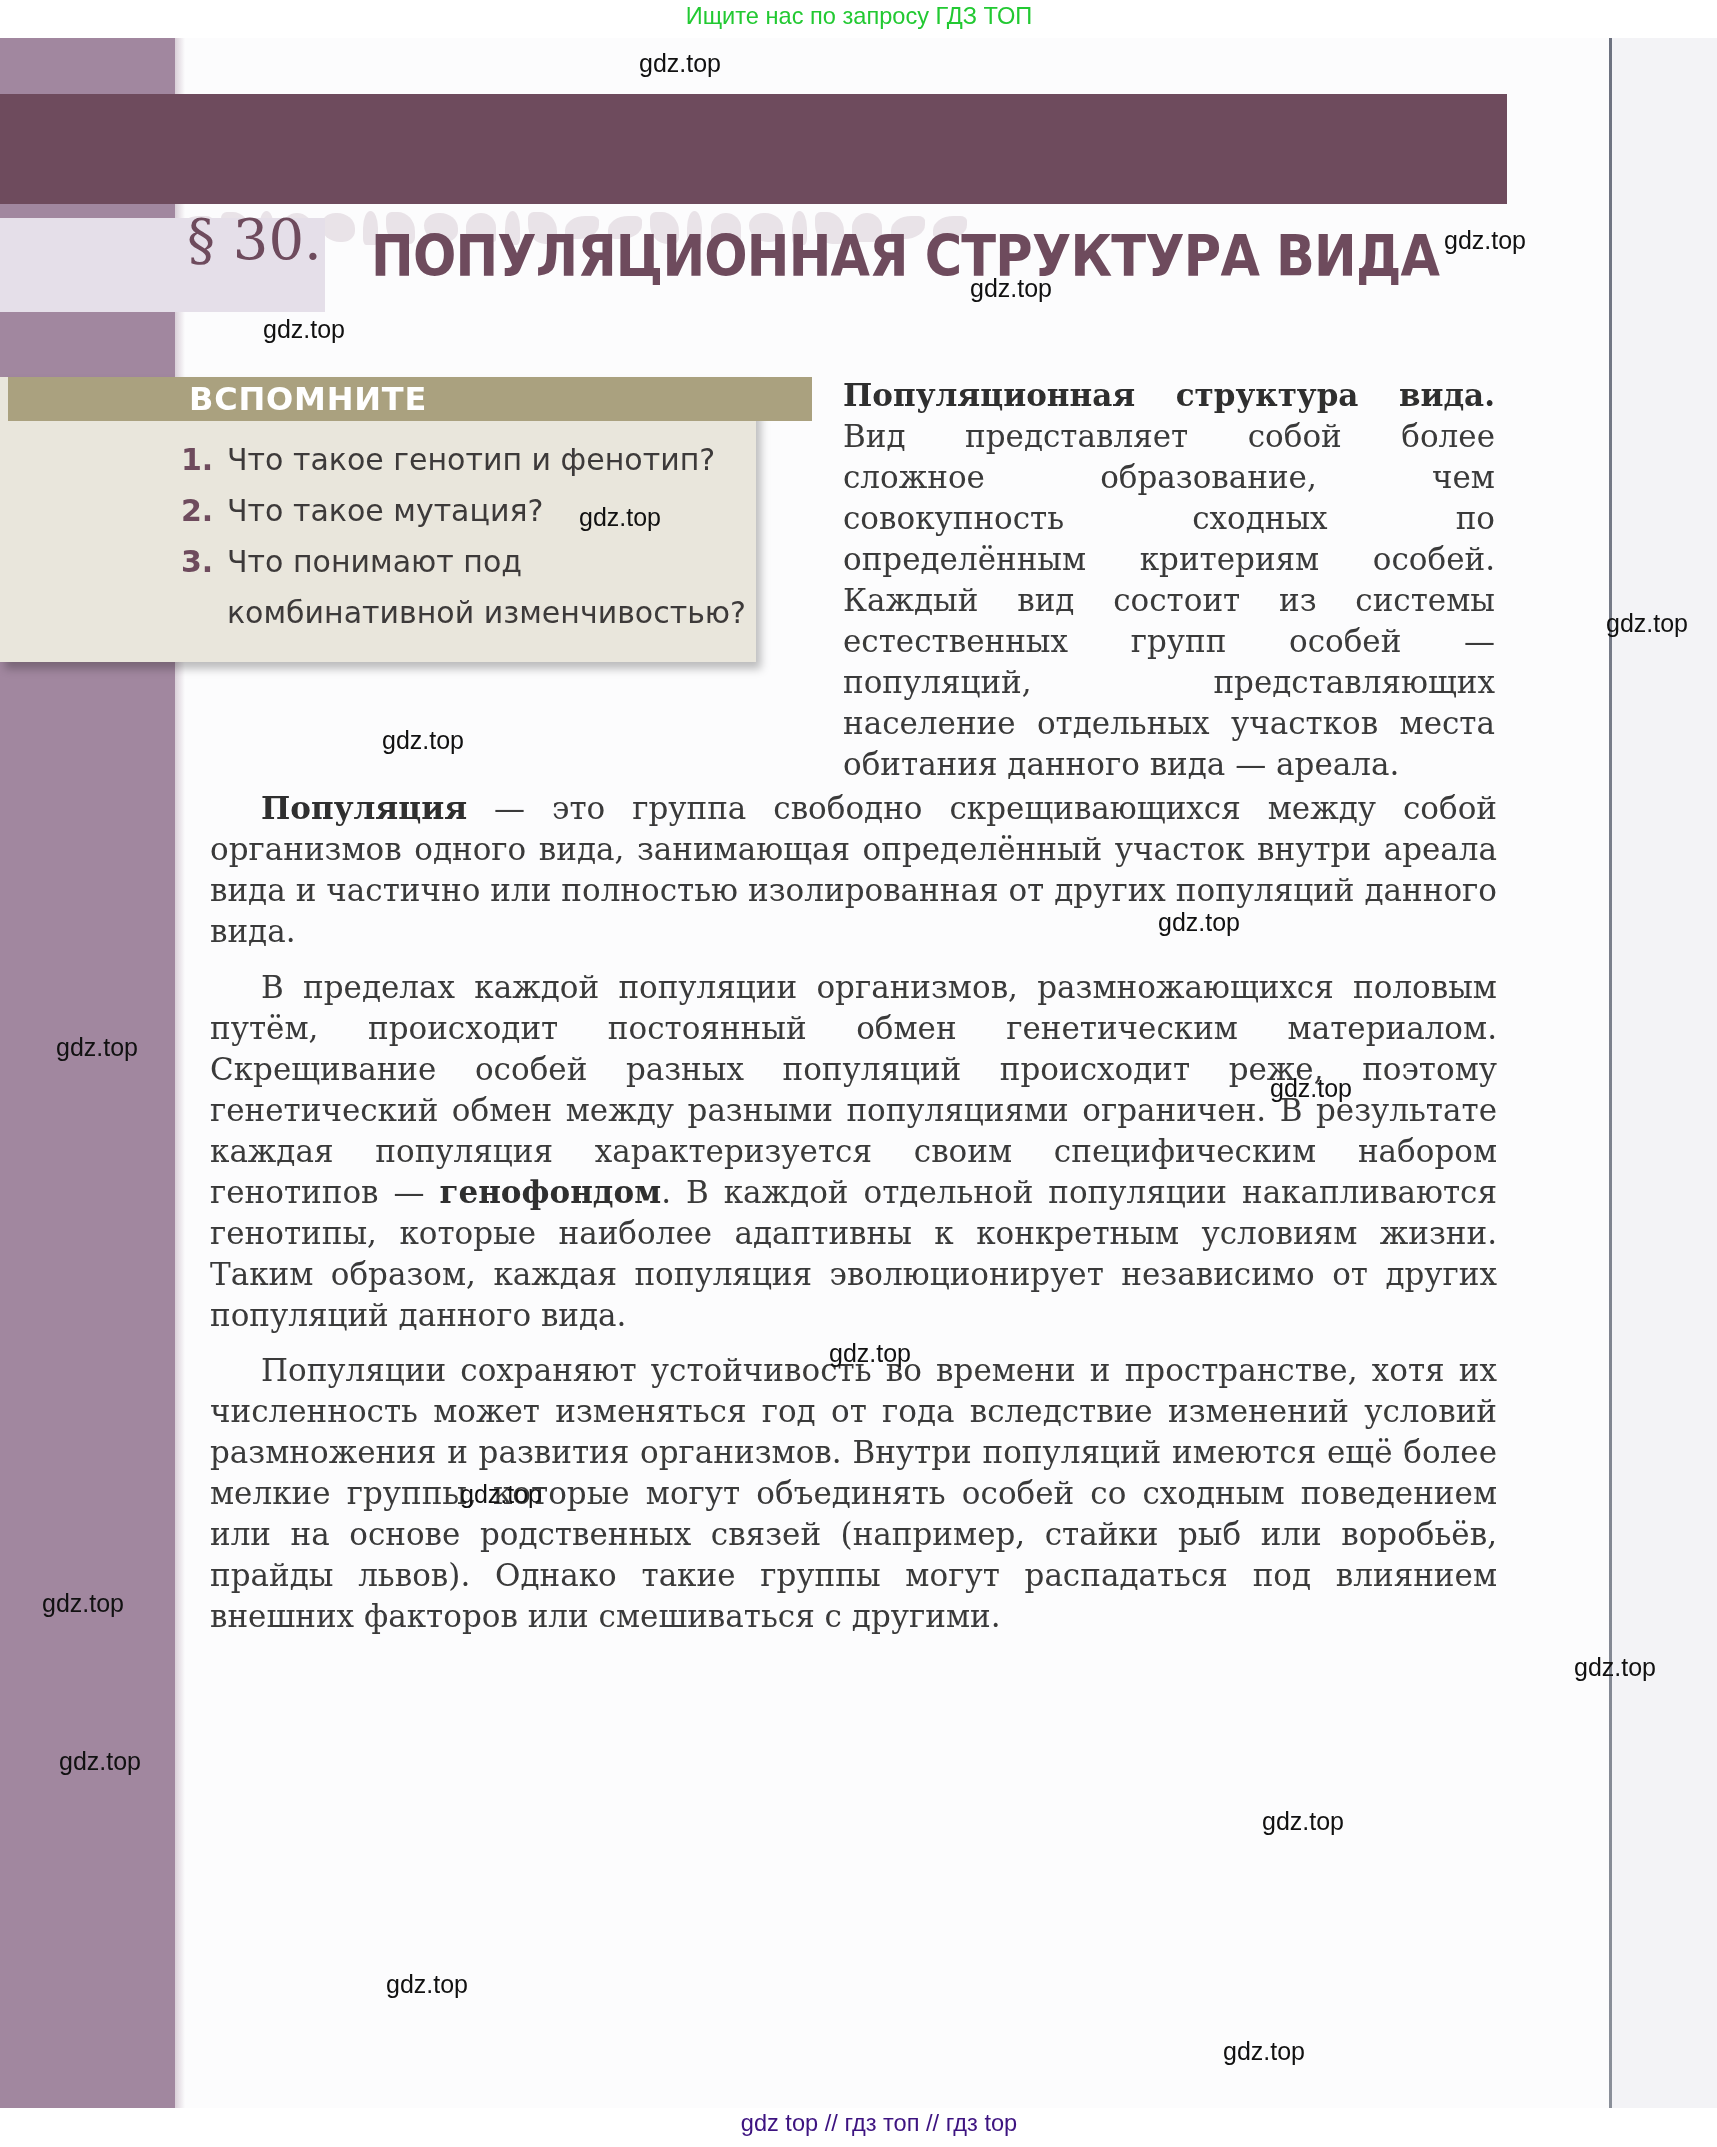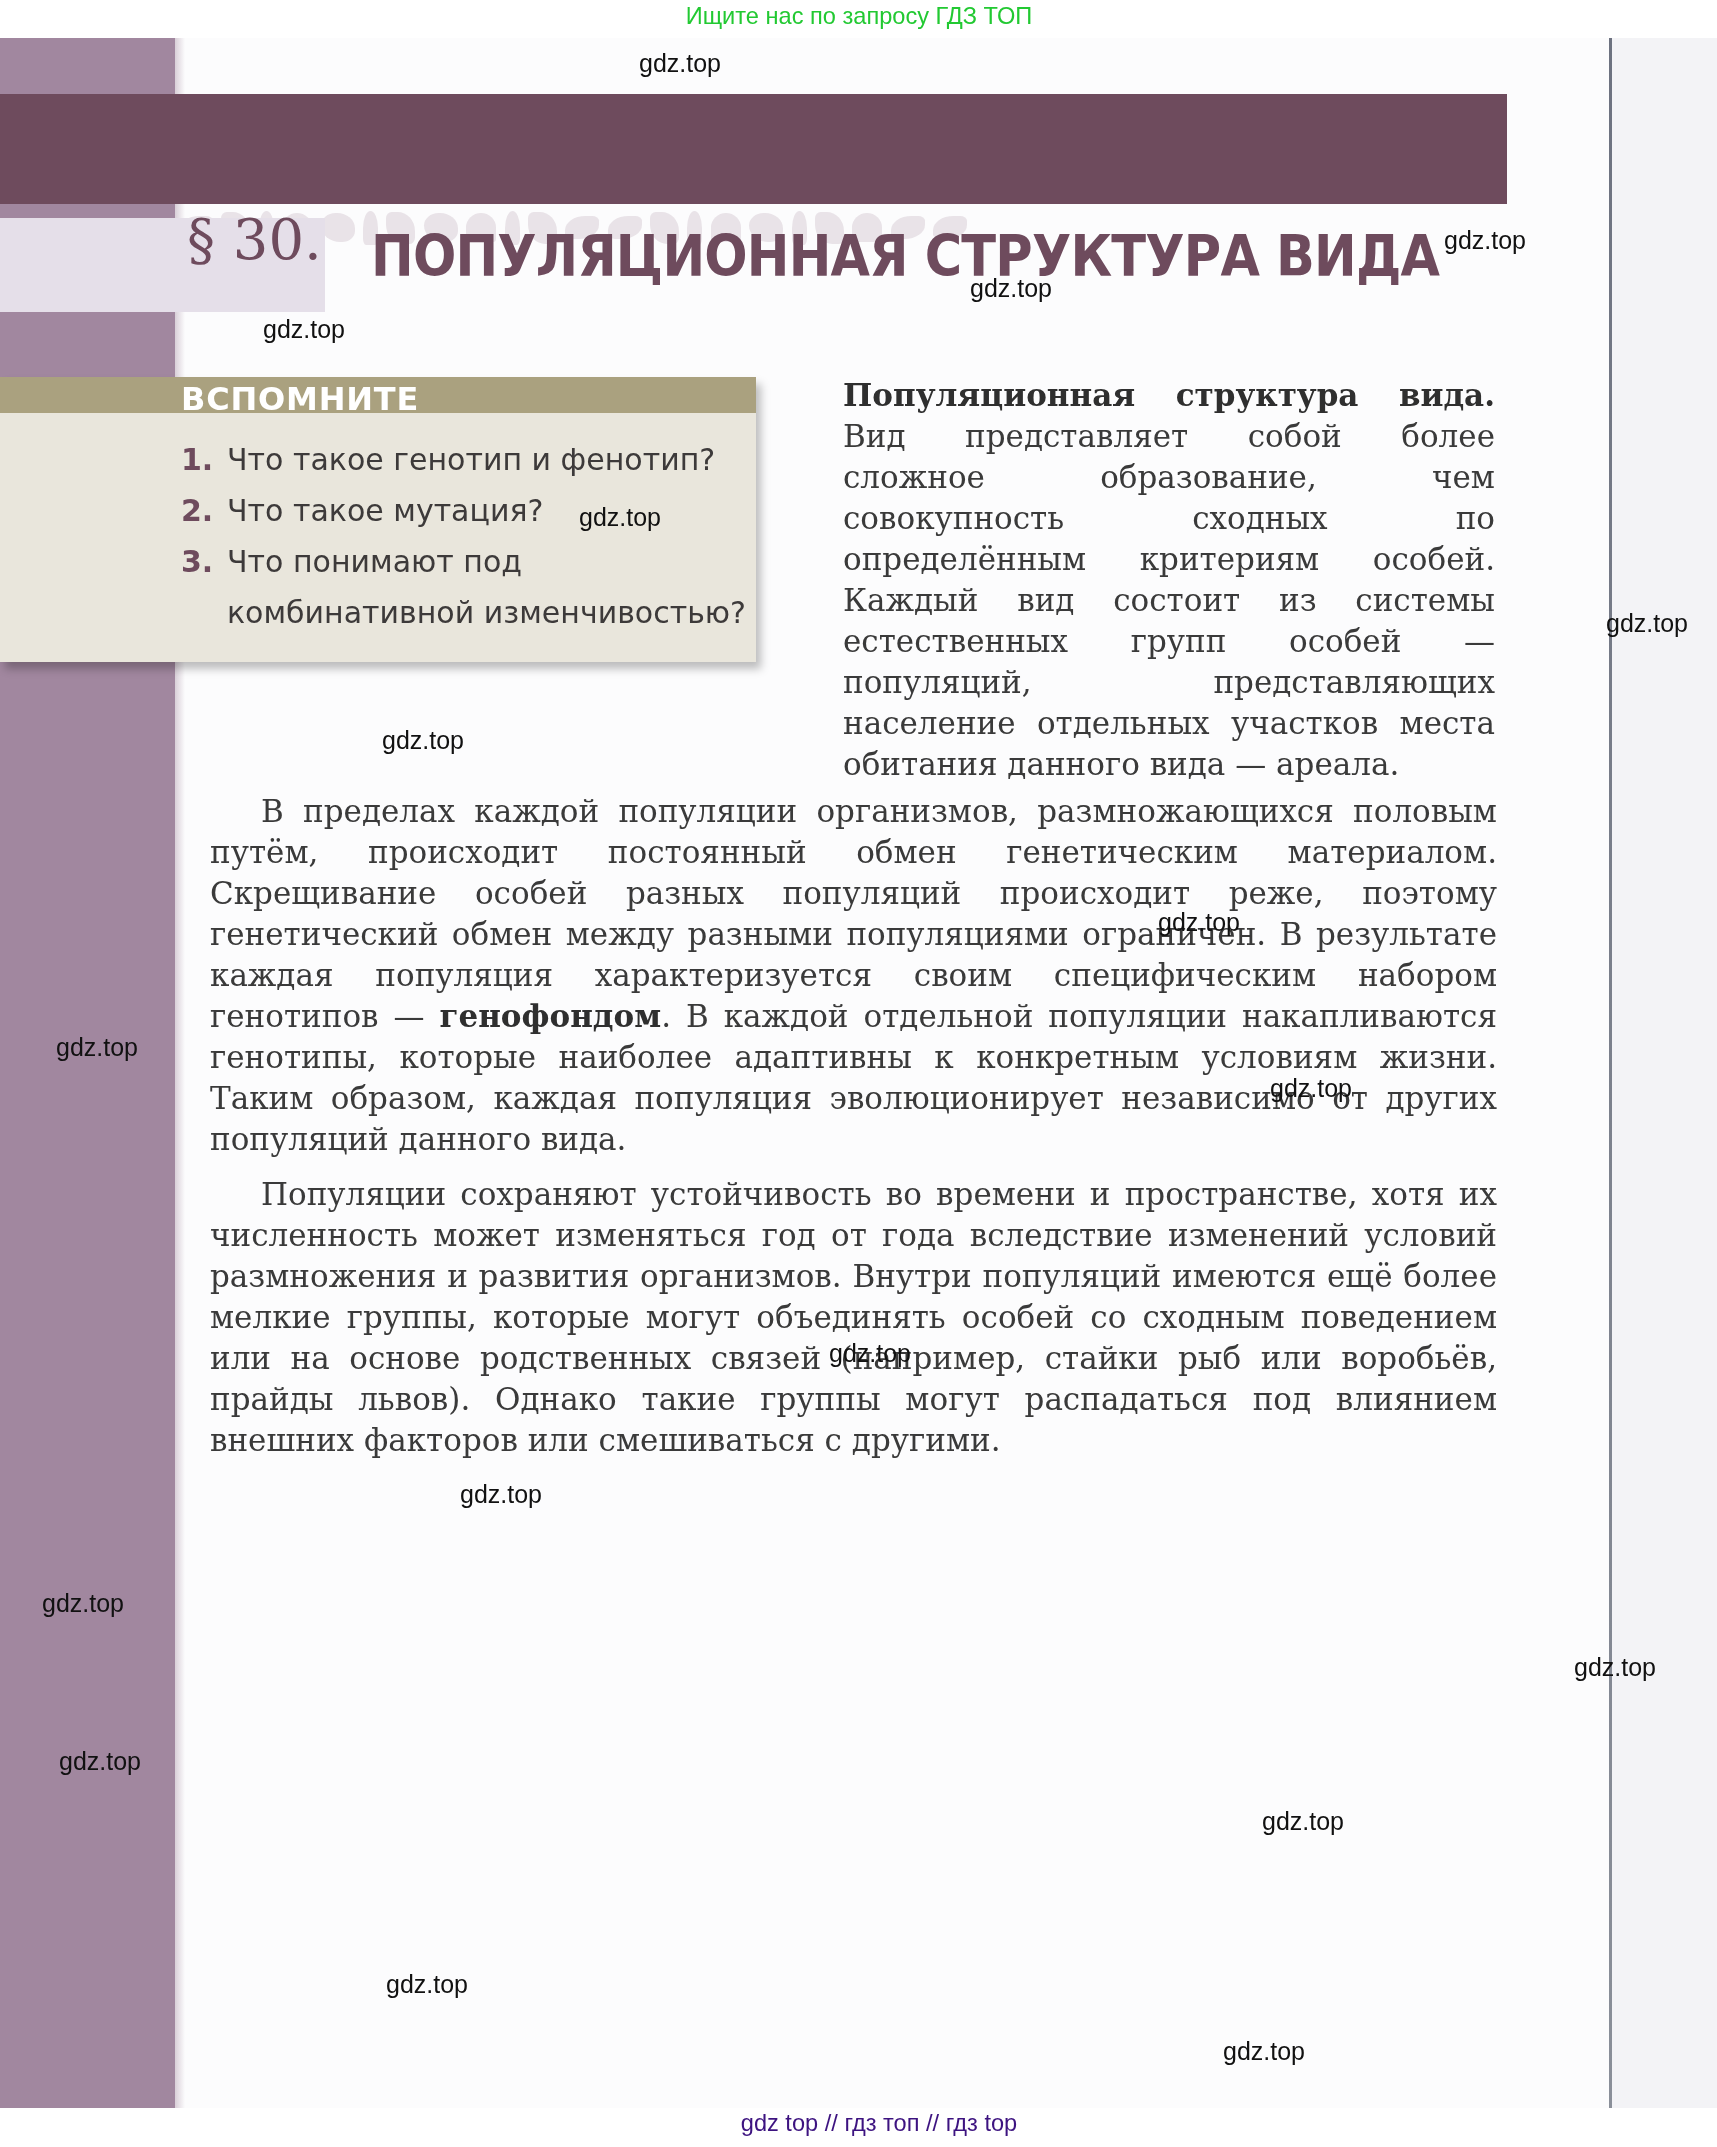--- a/index.html
+++ b/index.html
@@ -63,21 +63,21 @@
   .section-title {
     position: absolute; left: 371px; top: 224px; font-size: 51px; font-weight: bold;
     font-family: "DejaVu Sans", sans-serif; color: #6e4b5d; letter-spacing: -0.8px;
     transform: scaleY(1.1); transform-origin: top left; white-space: nowrap;
   }
   .recall-box {
     position: absolute; left: 0; top: 377px; width: 756px; height: 285px;
     background: #e9e6dc; box-shadow: 5px 6.7px 8.4px rgba(0,0,0,0.25);
   }
   .recall-header {
-    position: absolute; left: 0; top: 0; width: 100%; height: 36px; background: #aaa17f;
+    position: absolute; left: 8px; top: 0; width: 100%; height: 44px; background: #aaa17f; padding-left: 48px;
   }
   .recall-title {
     position: absolute; left: 181px; top: 3.4px; font-family: "DejaVu Sans", sans-serif;
     font-weight: bold; font-size: 32px; color: #ffffff; letter-spacing: 0.8px;
   }
   .recall-list { position: absolute; left: 181px; top: 57px; width: 565px; }
   .recall-item {
     font-family: "DejaVu Sans", sans-serif; font-size: 30px; color: #3d3a3a;
     line-height: 51px; display: flex;
   }
@@ -165,20 +165,21 @@
       <span class="recall-text">Что понимают под комбинативной изменчивостью?</span>
     </div>
   </div>
 </div>
 
 <div class="text-col">
   <p><b>Популяционная структура вида.</b> <span>Вид представляет собой более сложное образование, чем совокупность сходных по определённым критериям особей. Каждый вид состоит из системы естественных групп особей — популяций, представляющих население отдельных участков места обитания данного вида — ареала.</span></p>
 </div>
 
 <div class="body-text">
+  <p><b>Популяция</b><span> — это группа свободно скрещивающихся между собой организмов одного вида, занимающая определённый участок внутри ареала вида и частично или полностью изолированная от других популяций данного вида.</span></p>
   <div class="gap"></div>
   <div class="gap"></div>
   <p><span>В пределах каждой популяции организмов, размножающихся половым путём, происходит постоянный обмен генетическим материалом. Скрещивание особей разных популяций происходит реже, поэтому генетический обмен между разными популяциями ограничен. В результате каждая популяция характеризуется своим специфическим набором генотипов — </span><b>генофондом</b><span>. В каждой отдельной популяции накапливаются генотипы, которые наиболее адаптивны к конкретным условиям жизни. Таким образом, каждая популяция эволюционирует независимо от других популяций данного вида.</span></p>
   <div class="gap"></div>
   <p><span>Популяции сохраняют устойчивость во времени и пространстве, хотя их численность может изменяться год от года вследствие изменений условий размножения и развития организмов. Внутри популяций имеются ещё более мелкие группы, которые могут объединять особей со сходным поведением или на основе родственных связей (например, стайки рыб или воробьёв, прайды львов). Однако такие группы могут распадаться под влиянием внешних факторов или смешиваться с другими.</span></p>
   <div class="gap"></div>
 </div>
 
 <div id="watermarks">
     <span class="watermark" style="left: 639px; top: 49px;">gdz.top</span>

